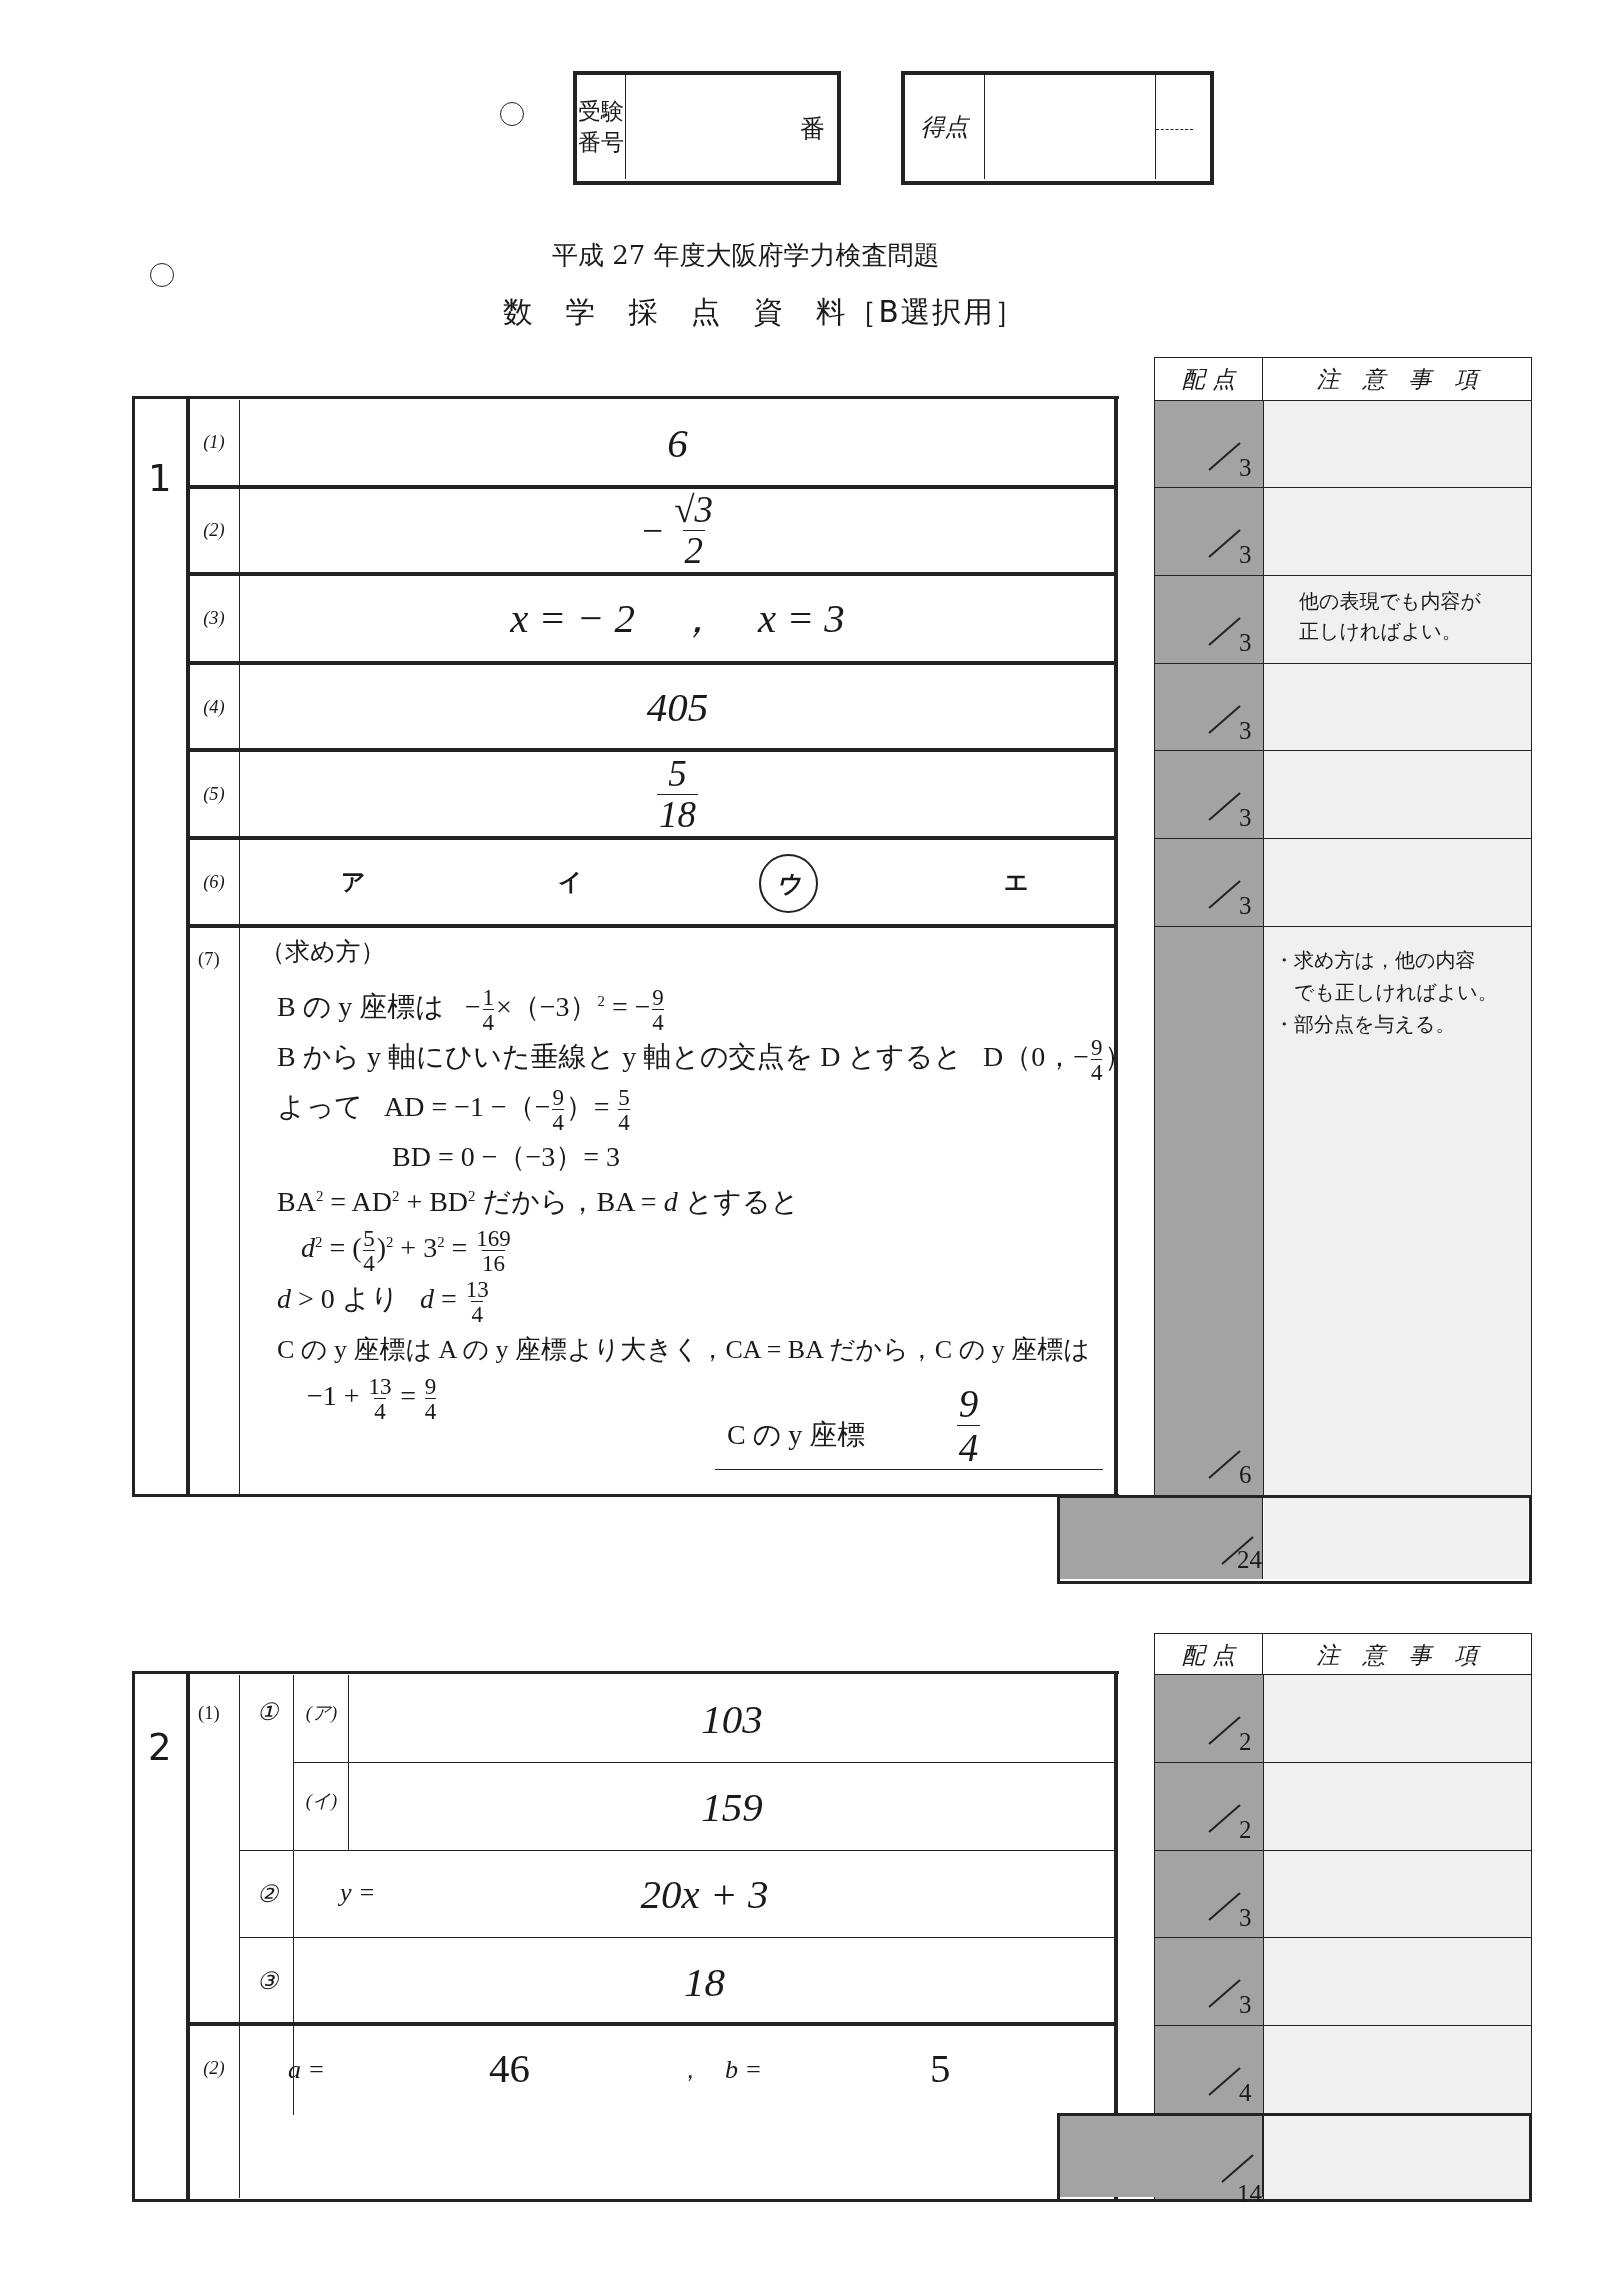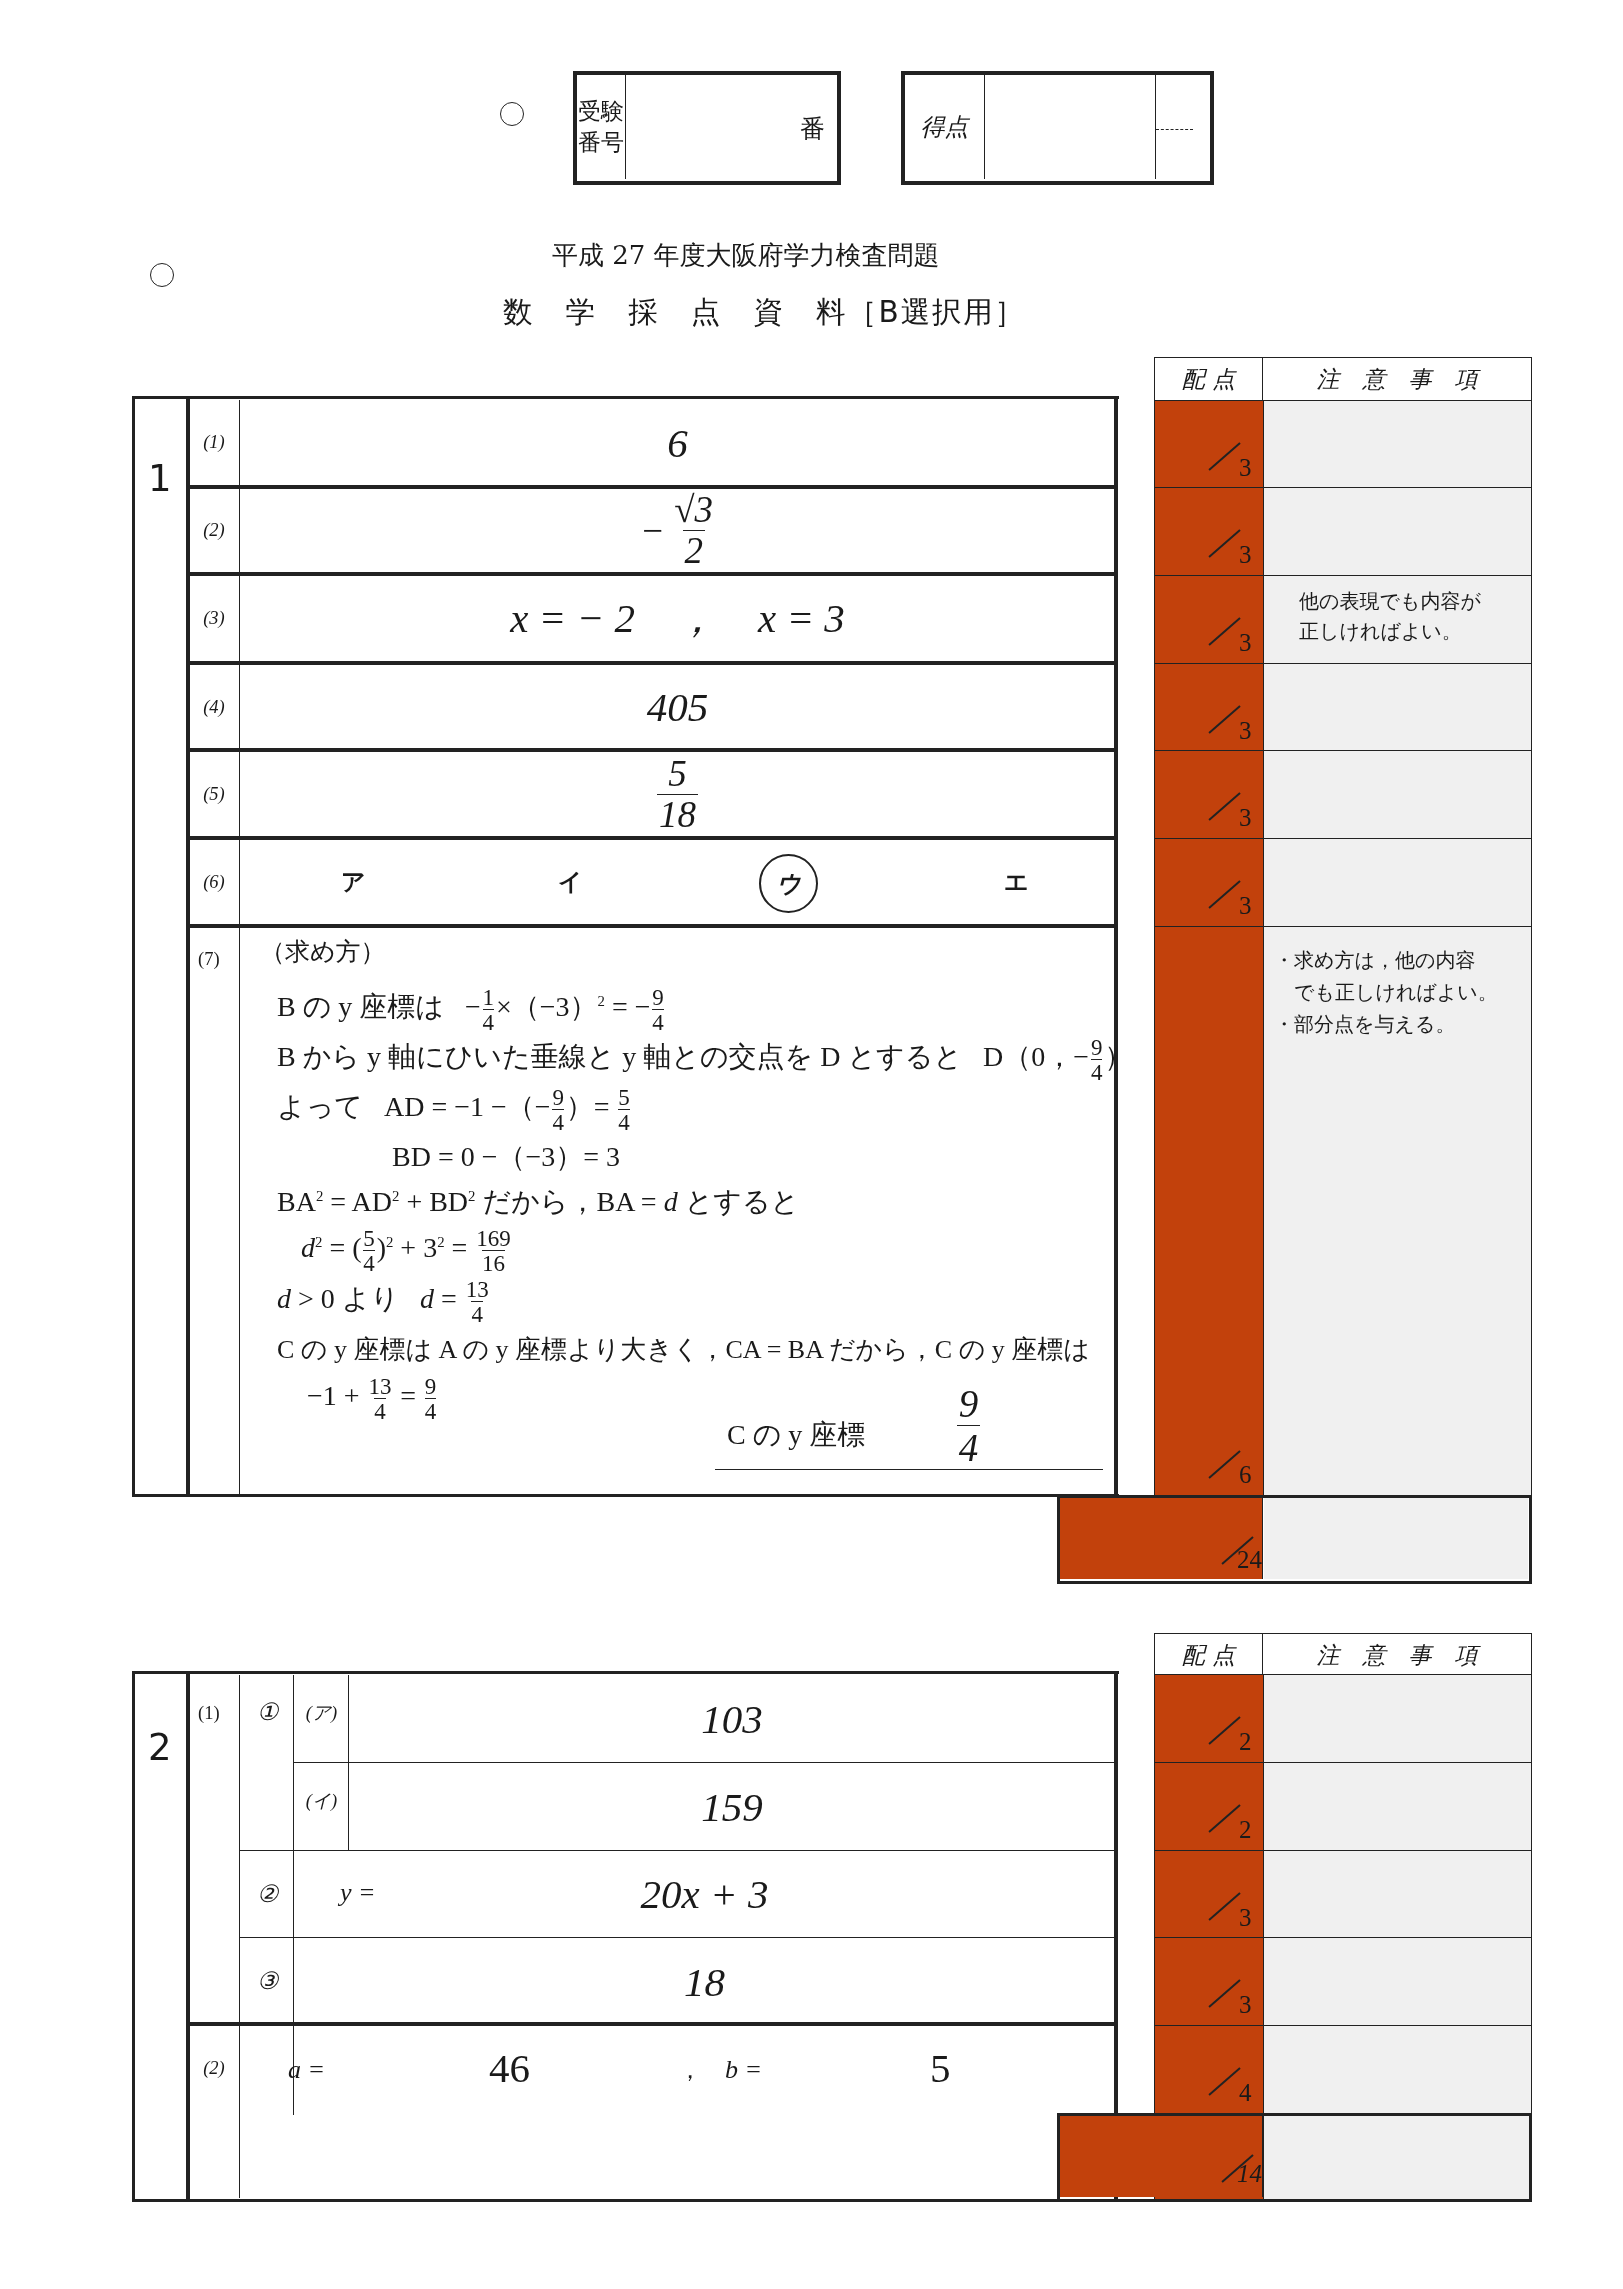--- a/index.html
+++ b/index.html
@@ -12,21 +12,21 @@
   .thick { border:4.6px solid #222; }
   .vline { position:absolute; background:#222; }
   .hline { position:absolute; background:#222; }
   .center { display:flex; align-items:center; justify-content:center;font-style:italic; }
   .qnum { font-size:18.5px; font-family:"Liberation Serif", serif; }
   .ans { font-size:41px; font-family:"Liberation Serif", serif; }
   .it { font-style:italic; }
   .frac { display:inline-flex; flex-direction:column; align-items:center; vertical-align:middle; line-height:1; }
   .frac .num { padding:0 1.8px 1.8px 1.8px; }
   .frac .den { border-top:1.8px solid #222; padding:1.8px 1.8px 0 1.8px; }
-  .score-col { background:#c2410c; }
+  .score-col { background:#a3a3a3; }
   .note-col { background:#f0f0f0; }
   .score-cell { position:absolute; }
   .slash { position:absolute; width:41px; height:1.8px; background:#222; transform:rotate(-41deg); transform-origin:left center; }
   .score-val { position:absolute; font-family:"Liberation Serif", serif; font-size:25px; }
   .work { font-family:Liberation Serif, serif; font-size:28px; line-height:1; white-space:nowrap; }
   .work .f { display:inline-flex; flex-direction:column; align-items:center; vertical-align:middle; font-size:23px; line-height:1; margin:0 1.8px; }
   .work .f span:last-child { border-top:1.4px solid #222; padding-top:0.9px; }
   sup { font-size:14.8px; }
 </style>
 </head>
@@ -288,17 +288,17 @@
 <div class="abs ans center" style="left:295px;top:1938px;width:819px;height:87px;">18</div>
 <div class="abs serif it" style="left:288px;top:2055px;font-size:26px;">a =</div>
 <div class="abs ans" style="left:489px;top:2044px;">46</div>
 <div class="abs serif" style="left:678px;top:2054px;font-size:24px;">，</div>
 <div class="abs serif it" style="left:725px;top:2055px;font-size:26px;">b =</div>
 <div class="abs ans" style="left:930px;top:2044px;">5</div>
 
 <div class="abs" style="left:1057px;top:2113px;width:475px;height:89px;border:3.7px solid #222;">
   <div class="abs score-col" style="left:0;top:0;width:203px;height:81px;border-right:1.4px solid #222;">
     <div class="slash" style="left:162px;top:65px;"></div>
-    <span class="score-val" style="left:177px;top:44px;font-style:italic;">14</span>
+    <span class="score-val" style="left:177px;top:64px;">14</span>
   </div>
   <div class="abs note-col" style="left:204px;top:0;width:264px;height:81px;"></div>
 </div>
 
 
 </body></html>

